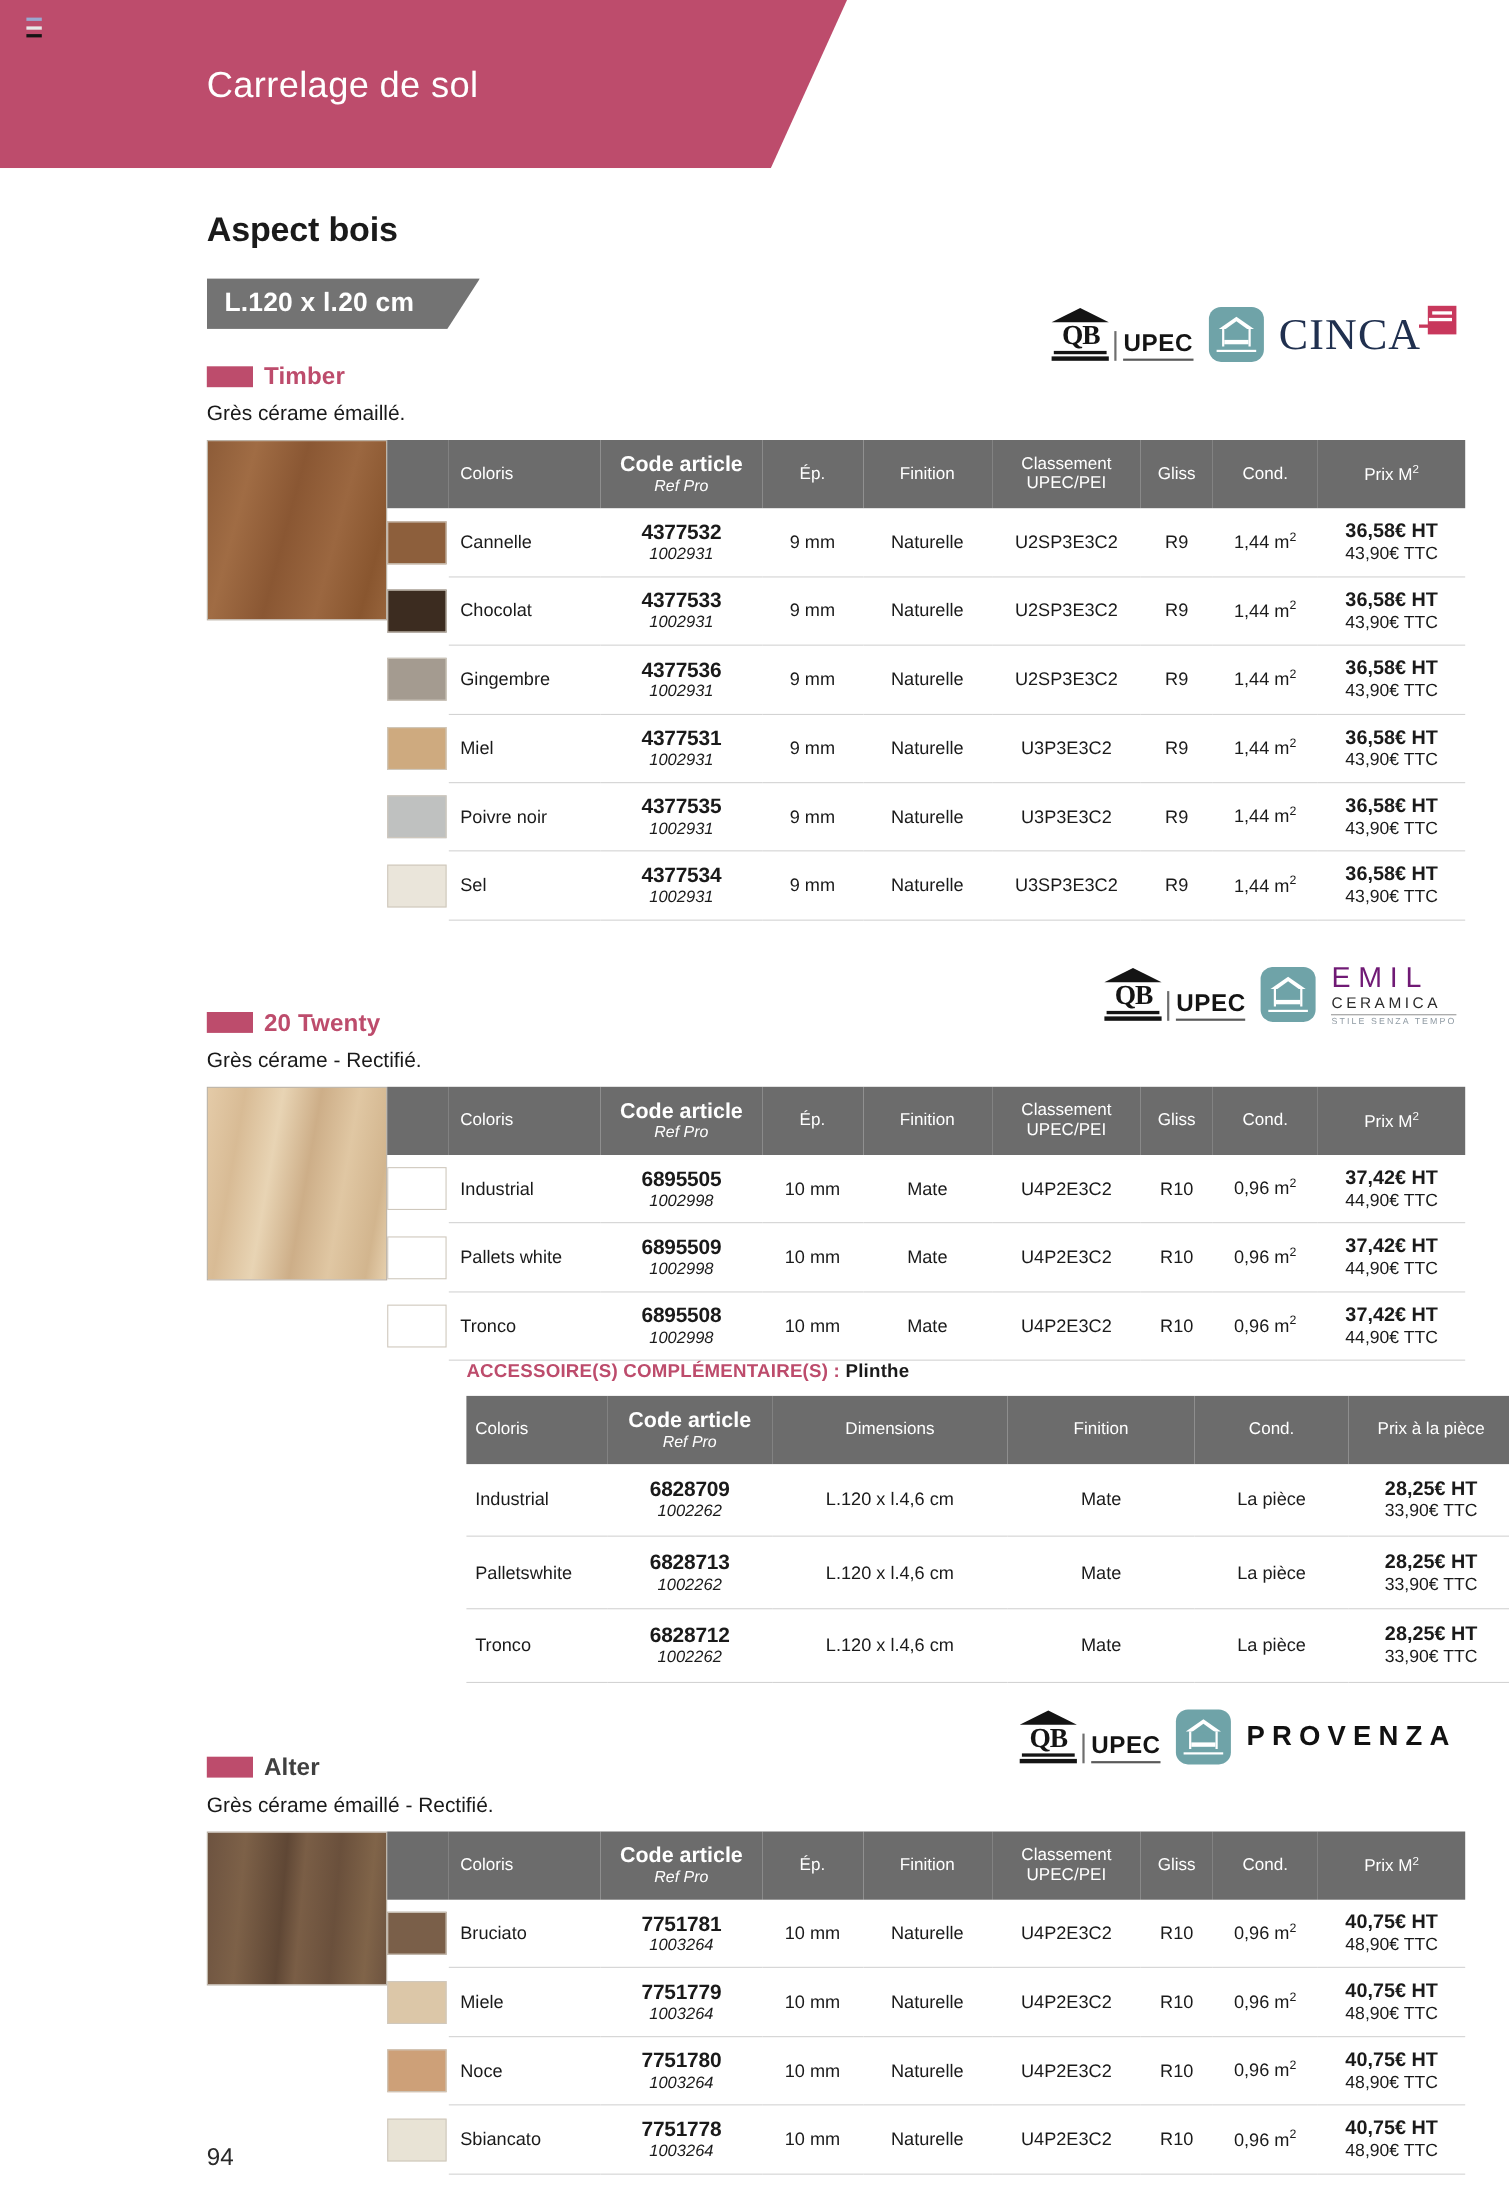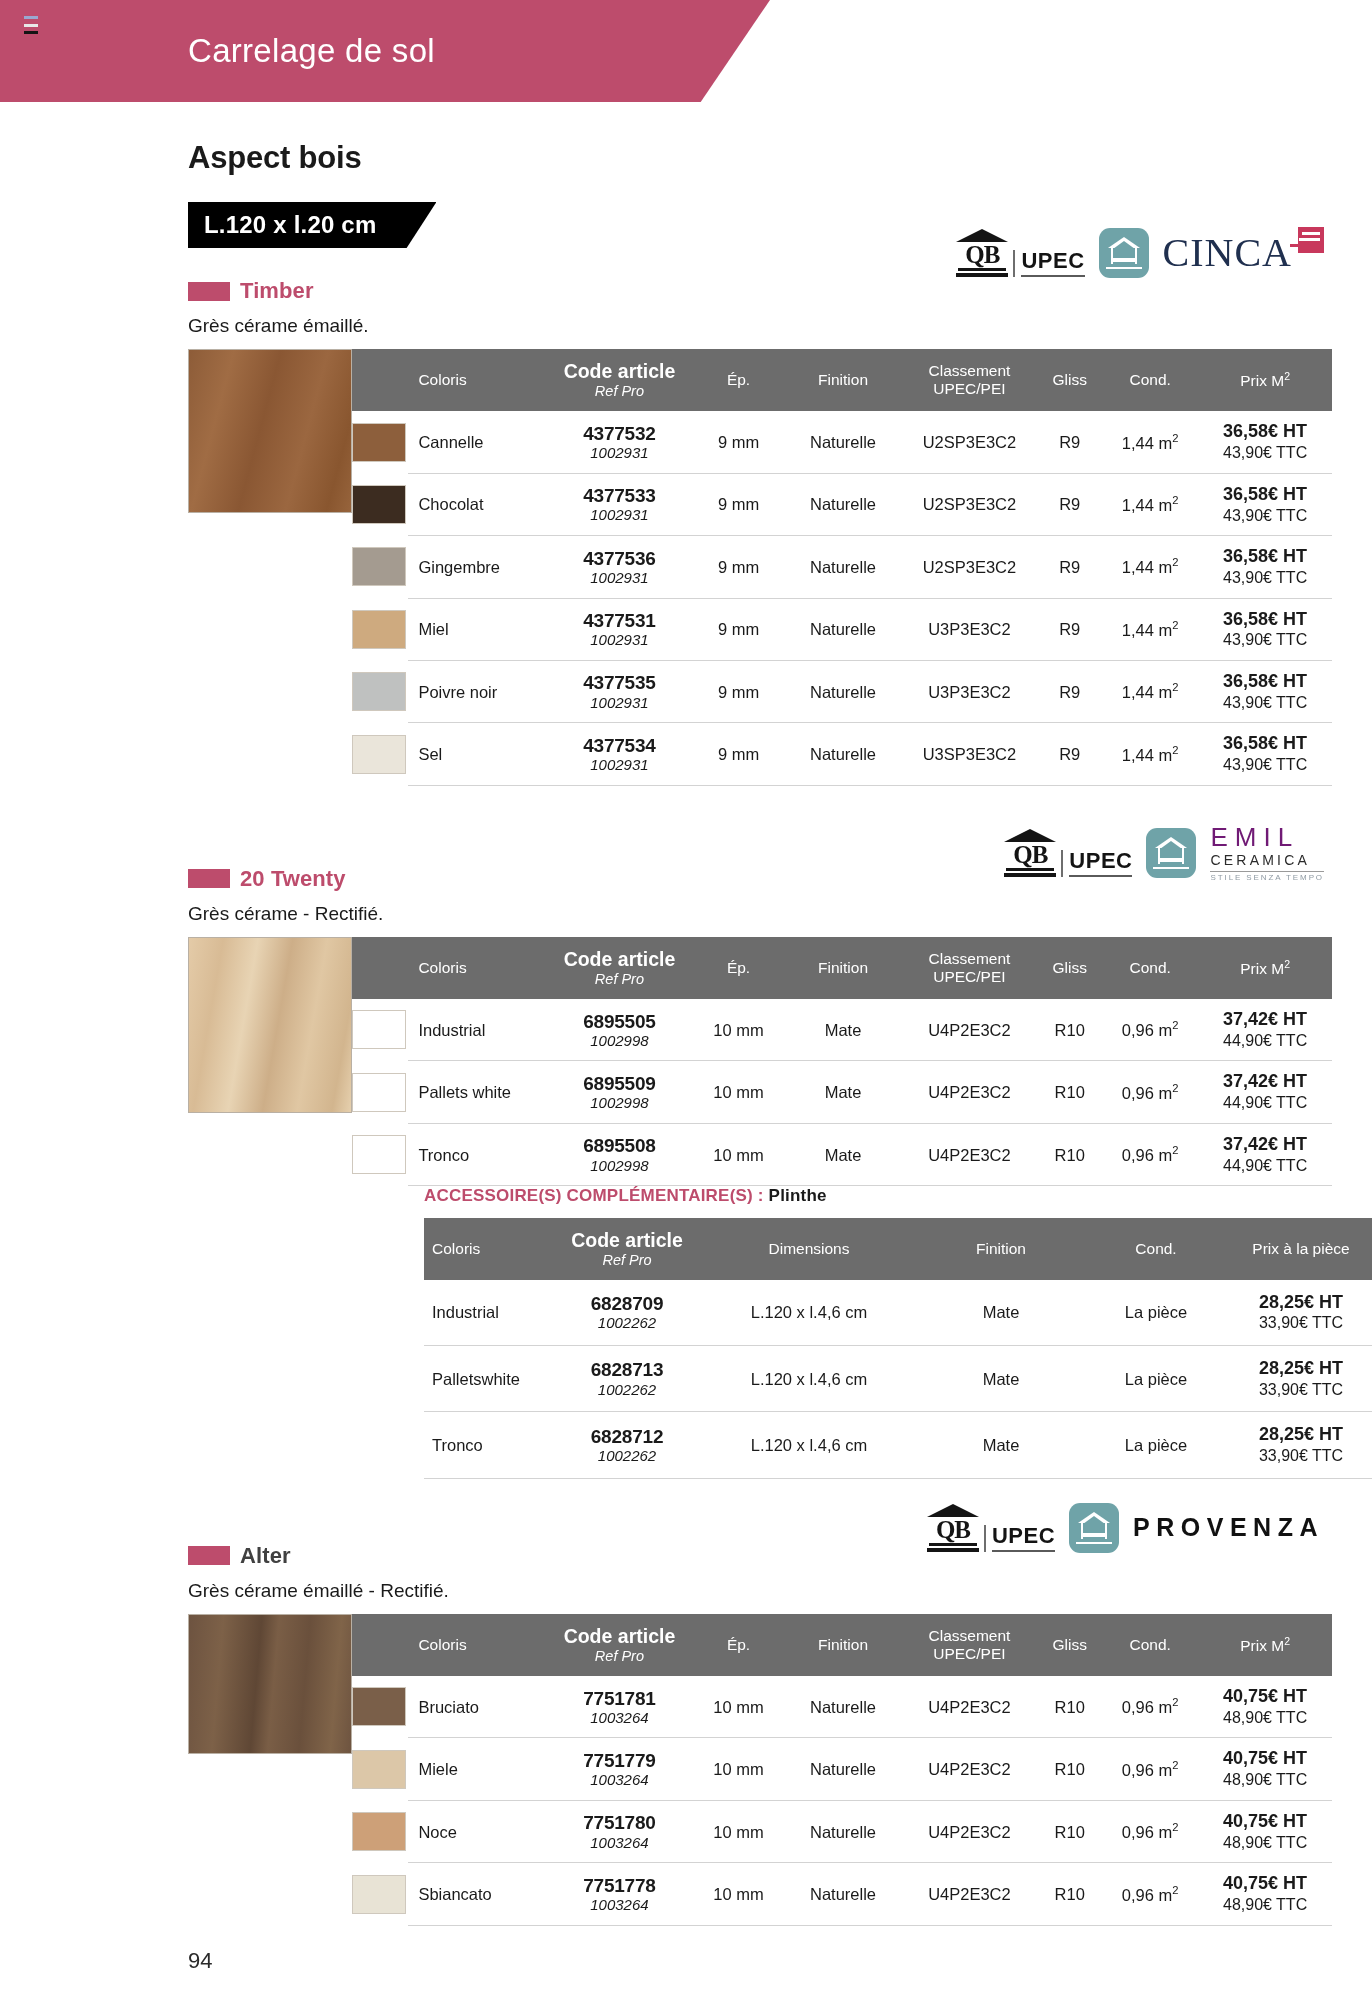--- a/index.html
+++ b/index.html
@@ -16,21 +16,21 @@
     position: relative;
     width: 1372px;
     height: 2000px;
     overflow: hidden;
   }
 
   
   .header-banner {
     position: relative;
     width: 770px;
-    height: 102px;
+    height: 153px;
     background: #bd4c6c;
     clip-path: polygon(0 0, 100% 0, 91% 100%, 0 100%);
     display: flex;
     align-items: center;
   }
   .header-title {
     color: #ffffff;
     font-size: 33px;
     font-weight: 400;
     letter-spacing: 0.3px;
@@ -362,21 +362,21 @@
       <i></i>
       <i></i>
   </div>
   <div class="header-title">Carrelage de sol</div>
 </div>
 
 <div class="page">
 
   <div class="section-title">Aspect bois</div>
 
-  <div class="size-tag" style="background: #000000;">L.120 x l.20 cm</div>
+  <div class="size-tag" style="background: #737373;">L.120 x l.20 cm</div>
 
   
   <div class="brand-block">
 
     <div class="logo-cluster timber">
       <div class="qb-upec">
         <div class="qb-mark">
           <div class="qb-roof"></div>
           <div class="qb-letters">QB</div>
           <div class="qb-base"></div>

